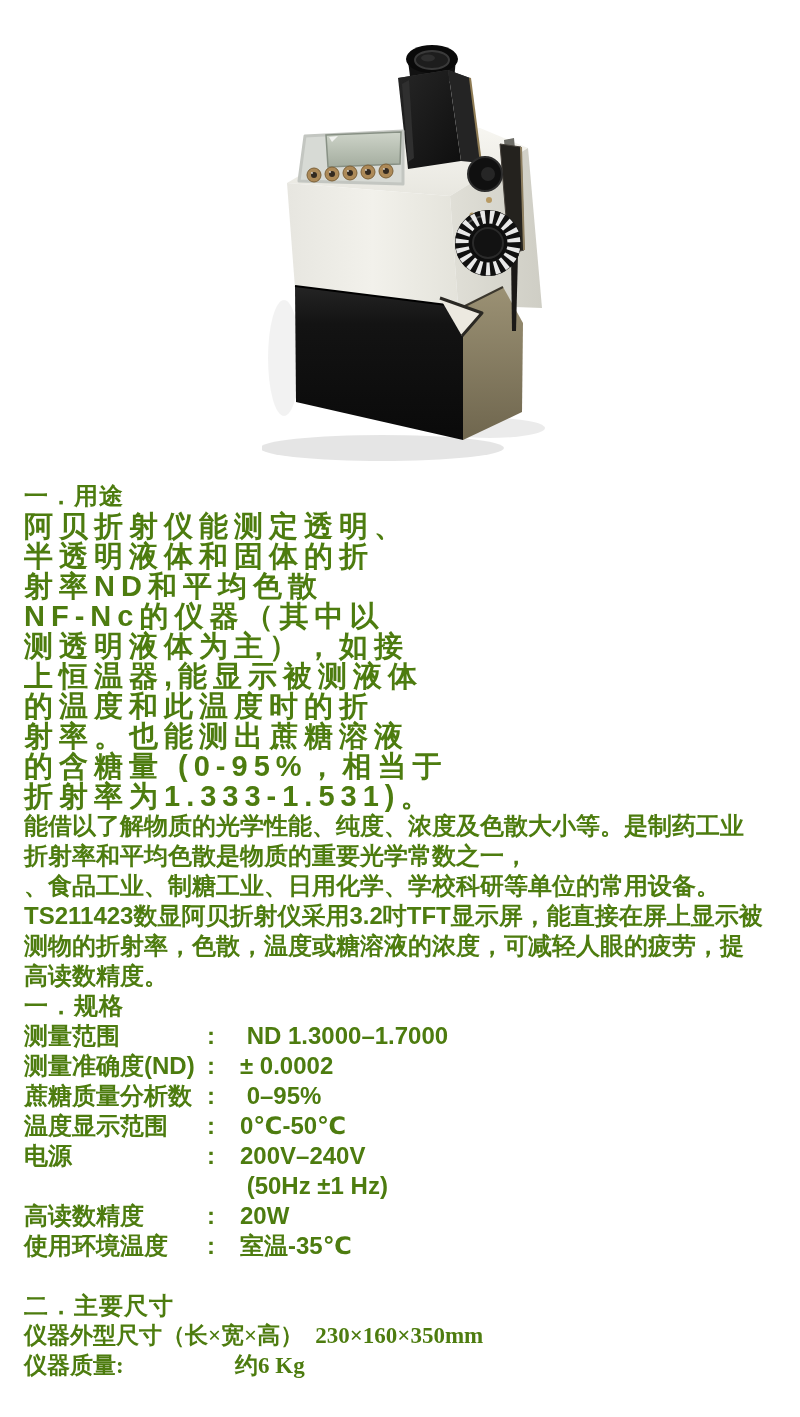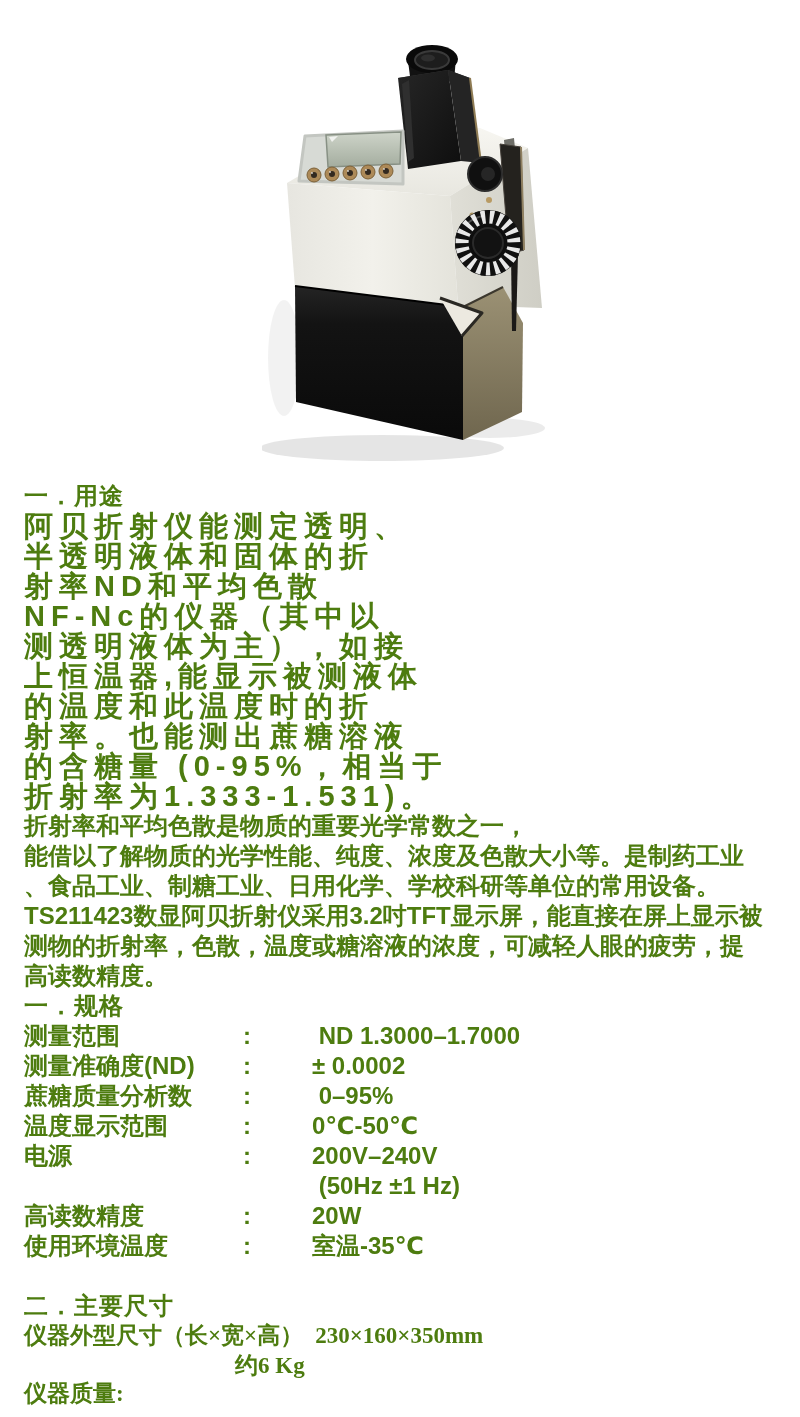--- a/index.html
+++ b/index.html
@@ -6,28 +6,28 @@
   .page{
     position:relative;width:800px;height:1417px;background:#ffffff;overflow:hidden;
     font-family:"Liberation Sans","DejaVu Sans",sans-serif;font-weight:700;color:#4d7c0f;
   }
   .photo{position:absolute;left:262px;top:28px;width:290px;height:445px;}
   .doc{position:absolute;left:24px;top:481px;width:762px;}
   .line{font-size:24px;line-height:30px;white-space:pre;}
   .head{letter-spacing:1px;}
   .narrow{font-size:29px;letter-spacing:6px;}
   .wide{font-size:24px;letter-spacing:0;}
-  .spec-row{display:flex;font-size:24px;line-height:30px;gap:36px;}
+  .spec-row{display:flex;font-size:24px;line-height:30px;}
   .spec-label{width:183px;white-space:pre;}
   .spec-colon{width:12px;white-space:pre;}
   .spec-value{padding-left:21px;white-space:pre;}
   .dim-row{display:flex;font-size:23px;line-height:30px;font-family:Liberation Serif, serif;}
   .dim-label{white-space:pre;}
   .dim-value{padding-left:12px;white-space:pre;}
-  .dim-label-fixed{width:211px;white-space:pre;margin-top:28px;}
+  .dim-label-fixed{width:211px;white-space:pre;}
   .gap{height:30px;}
 </style>
 </head>
 <body>
 
 <div class="page">
 
   <svg class="photo" viewBox="0 0 290 445" xmlns="http://www.w3.org/2000/svg" aria-hidden="true">
     <defs>
       <linearGradient id="topGrad" x1="0" y1="0" x2="0" y2="1">
@@ -146,22 +146,22 @@
     <div class="line narrow">半透明液体和固体的折</div>
     <div class="line narrow">射率ND和平均色散</div>
     <div class="line narrow">NF-Nc的仪器（其中以</div>
     <div class="line narrow">测透明液体为主），如接</div>
     <div class="line narrow">上恒温器,能显示被测液体</div>
     <div class="line narrow">的温度和此温度时的折</div>
     <div class="line narrow">射率。也能测出蔗糖溶液</div>
     <div class="line narrow">的含糖量 (0-95%，相当于</div>
     <div class="line narrow">折射率为1.333-1.531)。</div>
 
+    <div class="line wide">能借以了解物质的光学性能、纯度、浓度及色散大小等。是制药工业</div>
     <div class="line wide">折射率和平均色散是物质的重要光学常数之一，</div>
-    <div class="line wide">能借以了解物质的光学性能、纯度、浓度及色散大小等。是制药工业</div>
     <div class="line wide">、食品工业、制糖工业、日用化学、学校科研等单位的常用设备。</div>
     <div class="line wide">TS211423数显阿贝折射仪采用3.2吋TFT显示屏，能直接在屏上显示被</div>
     <div class="line wide">测物的折射率，色散，温度或糖溶液的浓度，可减轻人眼的疲劳，提</div>
     <div class="line wide">高读数精度。</div>
 
     <div class="line head">一．规格</div>
 
     <div class="spec-row">
       <span class="spec-label">测量范围</span>
       <span class="spec-colon">:</span>

